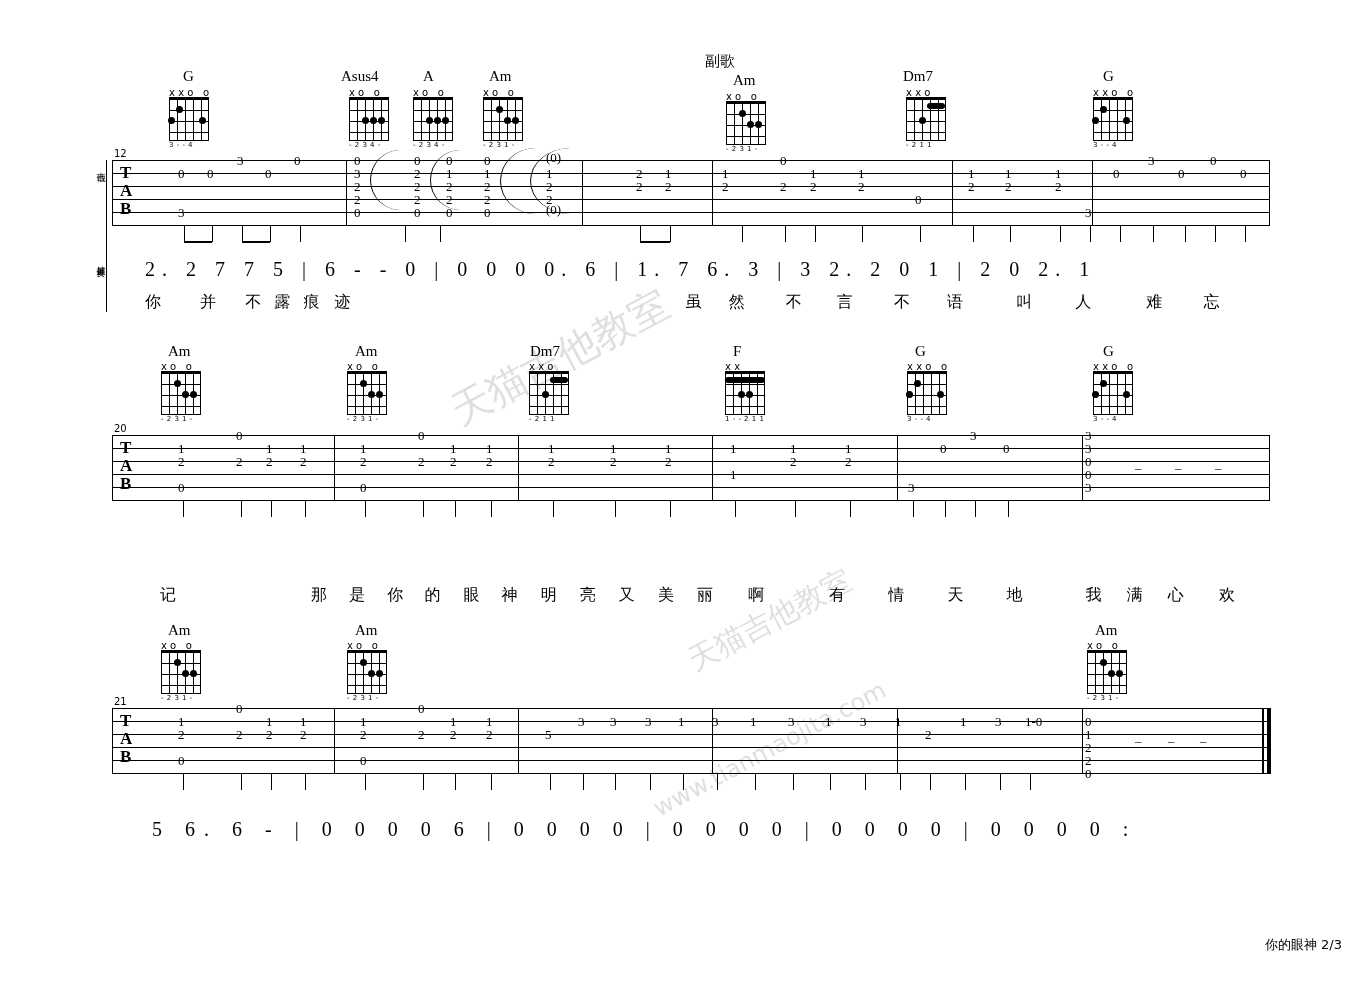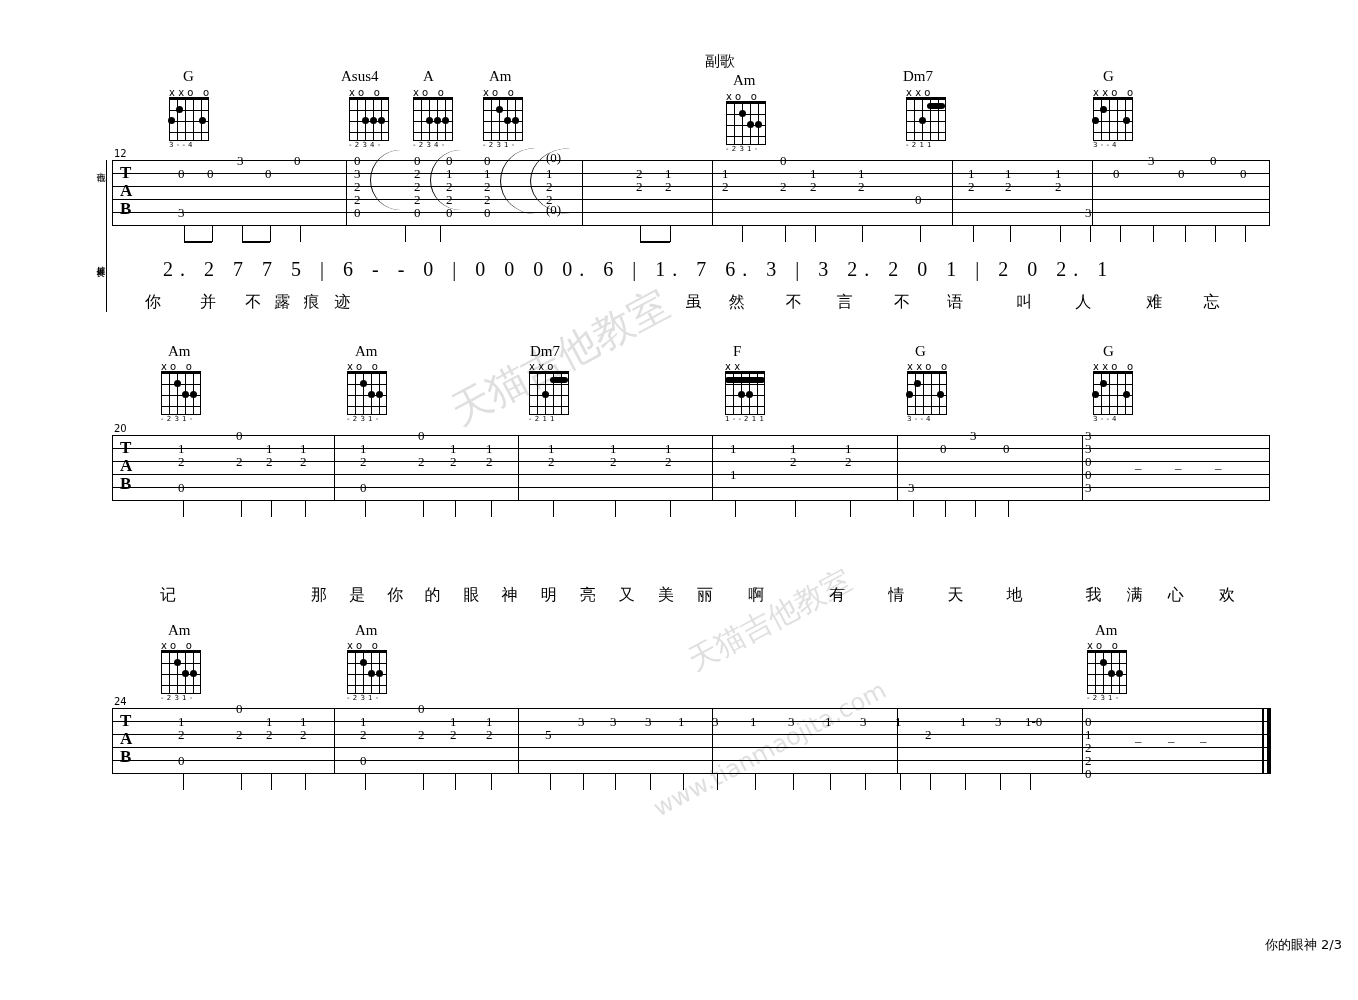--- a/index.html
+++ b/index.html
@@ -301,21 +301,21 @@
       <div class="stem" style="left:1185px;top:226px;height:16px;"></div>
       <div class="stem" style="left:1215px;top:226px;height:16px;"></div>
       <div class="stem" style="left:1245px;top:226px;height:16px;"></div>
     </div>
 
     <div class="slur" style="left:370px;top:150px;width:60px;height:60px;border:none;border-left:1.2px solid #000;border-radius:60% 0 0 60%;"></div>
     <div class="slur" style="left:430px;top:150px;width:60px;height:60px;border:none;border-left:1.2px solid #000;border-radius:60% 0 0 60%;"></div>
     <div class="slur" style="left:500px;top:148px;width:70px;height:66px;border:none;border-left:1.2px solid #000;border-radius:60% 0 0 60%;"></div>
     <div class="slur" style="left:530px;top:148px;width:80px;height:66px;border:none;border-left:1.2px solid #000;border-radius:60% 0 0 60%;"></div>
 
-    <div class="jp" style="left:145px;top:258px;letter-spacing:7px;margin-left:18px;">2. 2 7 7 5 | 6 - - 0 | 0 0 0 0. 6 | 1. 7 6. 3 | 3 2. 2 0 1 | 2 0 2. 1</div>
+    <div class="jp" style="left:145px;top:258px;letter-spacing:7px;">2. 2 7 7 5 | 6 - - 0 | 0 0 0 0. 6 | 1. 7 6. 3 | 3 2. 2 0 1 | 2 0 2. 1</div>
 
     <div class="lyr" style="left:145px;top:292px;letter-spacing:0;">
       <span>你</span>
       <span style="display:inline-block;width:34px;"></span><span>并</span>
       <span style="display:inline-block;width:24px;"></span><span>不</span>
       <span style="display:inline-block;width:8px;"></span><span>露</span>
       <span style="display:inline-block;width:8px;"></span><span>痕</span>
       <span style="display:inline-block;width:10px;"></span><span>迹</span>
       <span style="display:inline-block;width:330px;"></span><span>虽</span>
       <span style="display:inline-block;width:22px;"></span><span>然</span>
@@ -615,21 +615,21 @@
       <div class="bar" style="left:406px;top:0;height:66px;"></div>
       <div class="bar" style="left:600px;top:0;height:66px;"></div>
       <div class="bar" style="left:785px;top:0;height:66px;"></div>
       <div class="bar" style="left:970px;top:0;height:66px;"></div>
       <div class="bar" style="left:1150px;top:0;height:66px;width:2px;"></div>
       <div class="bar" style="left:1155px;top:0;height:66px;width:4px;"></div>
     </div>
     <div class="tabword" style="left:120px;top:152px;">T</div>
     <div class="tabword" style="left:120px;top:170px;">A</div>
     <div class="tabword" style="left:120px;top:188px;">B</div>
-    <div class="measnum" style="left:114px;top:136px;">24</div>
+    <div class="measnum" style="left:114px;top:136px;">21</div>
 
     <div class="num" style="left:178px;top:154px;">1</div>
     <div class="num" style="left:178px;top:167px;">2</div>
     <div class="num" style="left:178px;top:193px;">0</div>
     <div class="num" style="left:236px;top:141px;">0</div>
     <div class="num" style="left:236px;top:167px;">2</div>
     <div class="num" style="left:266px;top:154px;">1</div>
     <div class="num" style="left:266px;top:167px;">2</div>
     <div class="num" style="left:300px;top:154px;">1</div>
     <div class="num" style="left:300px;top:167px;">2</div>
@@ -685,16 +685,17 @@
       <div class="stem" style="left:793px;top:214px;height:16px;"></div>
       <div class="stem" style="left:830px;top:214px;height:16px;"></div>
       <div class="stem" style="left:865px;top:214px;height:16px;"></div>
       <div class="stem" style="left:900px;top:214px;height:16px;"></div>
       <div class="stem" style="left:930px;top:214px;height:16px;"></div>
       <div class="stem" style="left:965px;top:214px;height:16px;"></div>
       <div class="stem" style="left:1000px;top:214px;height:16px;"></div>
       <div class="stem" style="left:1030px;top:214px;height:16px;"></div>
     </div>
 
+    <div class="jp" style="left:152px;top:258px;letter-spacing:9px;">5 6. 6 - | 0 0 0 0 6 | 0 0 0 0 | 0 0 0 0 | 0 0 0 0 | 0 0 0 0 :</div>
   </div>
 
   <div class="footer">你的眼神 2/3</div>
 </div>
 
 </body></html>

